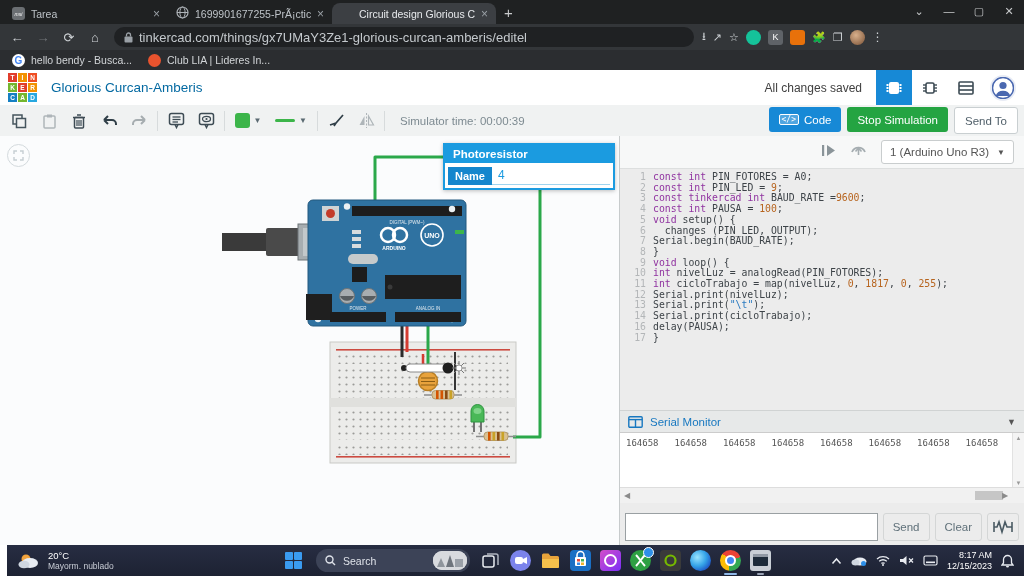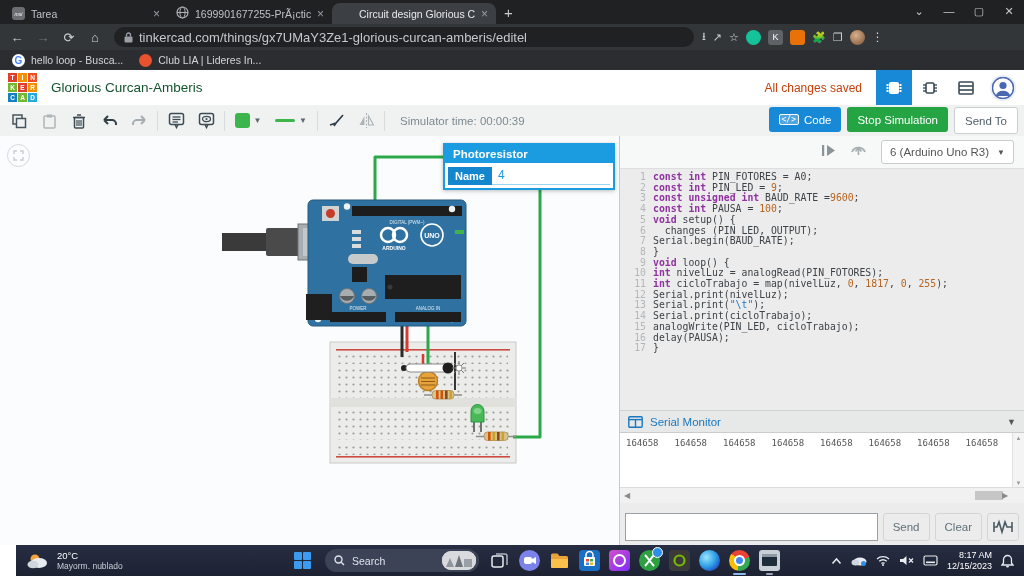--- a/index.html
+++ b/index.html
@@ -28,22 +28,22 @@
   .extc{width:15px;height:15px;border-radius:50%;}
   .bmrow{position:absolute;left:0;top:50px;right:0;height:20px;background:#2b2d30;
     display:flex;align-items:center;gap:16px;padding-left:12px;color:#d2d5d8;font-size:10.5px;}
   .bmitem{display:flex;align-items:center;gap:6px;}
   
   .tchead{position:absolute;left:0;top:70px;right:0;height:35px;background:#fff;
     border-bottom:1px solid #e4e7e8;display:flex;align-items:center;}
   .logo{display:grid;grid-template-columns:repeat(3,9px);grid-auto-rows:9px;gap:1px;margin-left:8px;}
   .logo i{color:#fff;font-style:normal;font-weight:bold;font-size:6.5px;display:flex;
     align-items:center;justify-content:center;}
-  .doctitle{font-size:13.5px;color:#14532d;margin-left:14px;}
-  .savestat{margin-left:auto;font-size:12px;color:#c2410c;}
+  .doctitle{font-size:13.5px;color:#0369a1;margin-left:14px;}
+  .savestat{margin-left:auto;font-size:12px;color:#404040;}
   .viewbtn{width:36px;height:35px;display:flex;align-items:center;justify-content:center;}
   .viewbtn.active{background:#1789d6;}
   .avatar{width:26px;height:26px;border-radius:50%;background:#e8ecf5;margin:0 8px 0 6px;
     display:flex;align-items:center;justify-content:center;overflow:hidden;}
   
   .tcbar{position:absolute;left:0;top:105px;right:0;height:31px;background:#f0f2f2;
     border-bottom:1px solid #d9dddd;display:flex;align-items:center;}
   .tool{width:30px;height:26px;display:flex;align-items:center;justify-content:center;}
   .vsep{width:1px;height:20px;background:#d7dbdc;margin:0 3px;}
   .simtime{font-size:11.5px;color:#7d8a91;margin-left:12px;}
@@ -69,21 +69,21 @@
     border-left:1px solid #c7cbcc;}
   .cpbar{position:absolute;left:0;top:0;right:0;height:32px;background:#f7f8f8;
     border-bottom:1px solid #dddfdf;display:flex;align-items:center;justify-content:flex-end;gap:14px;padding-right:10px;}
   .boardsel{border:1px solid #c9cdce;background:#fff;border-radius:3px;height:22px;
     display:flex;align-items:center;gap:8px;padding:0 8px;font-size:11.5px;color:#555;}
   .codearea{position:absolute;left:0;top:32px;right:0;height:242px;overflow:hidden;
     font-family:"DejaVu Sans Mono",monospace;font-size:9.8px;padding-top:4px;}
   .cline{display:flex;line-height:10.7px;}
   .ln{width:26px;text-align:right;padding-right:7px;color:#b3b6b8;flex:none;}
   .lc{white-space:pre;color:#3d4348;}
-  .kw{color:#9033a0;font-weight:bold;}
+  .kw{color:#9033a0;}
   .num{color:#b7641e;}
   .str{color:#2879c0;}
   .smhead{position:absolute;left:0;top:274px;right:0;height:22px;background:#e7e9e9;
     border-top:1px solid #d0d3d3;display:flex;align-items:center;gap:7px;padding:0 8px;}
   .smtitle{color:#1878c0;font-size:11.5px;}
   .smcaret{margin-left:auto;color:#555;font-size:9px;}
   .smout{position:absolute;left:0;top:296px;right:0;height:55px;background:#fff;
     border-top:1px solid #ccc;overflow:hidden;}
   .smvals{padding:5px 4px 0 6px;font-family:"DejaVu Sans Mono",monospace;font-size:9px;color:#555;white-space:nowrap;}
   .smvals span{margin-right:16px;}
@@ -93,21 +93,21 @@
   .hsb .arr{position:absolute;top:0;width:14px;height:14px;color:#8a8a8a;font-size:8px;
     display:flex;align-items:center;justify-content:center;}
   .hthumb{position:absolute;left:355px;top:3px;width:28px;height:9px;background:#c6c6c6;}
   .smsend{position:absolute;left:0;top:372px;right:0;height:37px;background:#ececec;
     display:flex;align-items:center;gap:5px;padding:0 5px;}
   .smin{flex:1;height:26px;border:1px solid #9aa0a3;background:#fff;font-size:12px;padding:0 6px;
     font-family:"Liberation Sans",sans-serif;}
   .smbtn{height:26px;border:1px solid #d4d6d6;background:#ececec;border-radius:3px;
     color:#5f7079;font-size:11.5px;display:flex;align-items:center;justify-content:center;padding:0 9px;}
   
-  .taskbar{position:absolute;left:16px;top:545px;right:0;height:31px;
+  .taskbar{position:absolute;left:7px;top:545px;right:0;height:31px;
     background:linear-gradient(#272d42,#1d2233);display:flex;align-items:center;color:#fff;}
   .weather{display:flex;align-items:center;gap:7px;margin-left:10px;width:150px;}
   .wtxt div:first-child{font-size:9.5px;}
   .wtxt div:last-child{font-size:8.5px;color:#c9cdd6;}
   .winlogo{display:grid;grid-template-columns:8px 8px;grid-auto-rows:8px;gap:1px;margin-left:118px;}
   .winlogo i{background:#3a9bf0;border-radius:1px;}
   .searchpill{height:23px;width:142px;background:#3c4357;border-radius:12px;display:flex;
     align-items:center;gap:7px;padding:0 3px 0 9px;margin-left:14px;font-size:10.5px;color:#dfe3ea;}
   .spimg{margin-left:auto;width:34px;height:19px;border-radius:9px;overflow:hidden;background:#cfd2d8;position:relative;}
   .ti{width:21px;height:21px;border-radius:4px;margin-left:9px;flex:none;position:relative;}
@@ -182,21 +182,21 @@
       <span style="font-size:11px">🧩</span>
       <span style="font-size:11px">❐</span>
       <span class="extc" style="background:radial-gradient(circle at 40% 35%,#d8b08c,#7a5236)"></span>
       <span style="font-size:12px">⋮</span>
     </div>
   </div>
 
   <div class="bmrow">
     <div class="bmitem">
       <span class="extc" style="width:13px;height:13px;background:#fff;color:#4285f4;font-size:10px;font-weight:bold;text-align:center;line-height:13px">G</span>
-      <span>hello loop - Busca...</span>
+      <span>hello bendy - Busca...</span>
     </div>
     <div class="bmitem">
       <span class="extc" style="width:13px;height:13px;background:#e8532e"></span>
       <span>Club LIA | Lideres In...</span>
     </div>
   </div>
 
   <div class="tchead">
     <div class="logo">
       <i style="background:#e13d2c">T</i>
@@ -472,38 +472,38 @@
             <path d="M6 1 L14 6.5 L6 12 Z" fill="#8a9499"></path>
           </svg>
       </span>
       <span>
         <svg width="17" height="13" viewBox="0 0 17 13">
             <path d="M2 8 a7 7 0 0 1 13 0" fill="none" stroke="#a5adb1" stroke-width="1.8"></path>
             <path d="M8.5 4 v7 M5.5 7.5 L8.5 4 L11.5 7.5" fill="none" stroke="#a5adb1" stroke-width="1.6"></path>
           </svg>
       </span>
       <div class="boardsel">
-        <span>6 (Arduino Uno R3)</span>
+        <span>1 (Arduino Uno R3)</span>
         <span style="font-size:8px;color:#555">▼</span>
       </div>
     </div>
 
     <div class="codearea">
       <div>
           <div class="cline">
             <span class="ln">1</span>
             <span class="lc"><span class="kw">const</span> <span class="kw">int</span> PIN_FOTORES = A0;</span>
           </div>
           <div class="cline">
             <span class="ln">2</span>
             <span class="lc"><span class="kw">const</span> <span class="kw">int</span> PIN_LED = <span class="num">9</span>;</span>
           </div>
           <div class="cline">
             <span class="ln">3</span>
-            <span class="lc"><span class="kw">const</span> <span class="kw">unsigned</span> <span class="kw">int</span> BAUD_RATE =<span class="num">9600</span>;</span>
+            <span class="lc"><span class="kw">const</span> <span class="kw">tinkercad</span> <span class="kw">int</span> BAUD_RATE =<span class="num">9600</span>;</span>
           </div>
           <div class="cline">
             <span class="ln">4</span>
             <span class="lc"><span class="kw">const</span> <span class="kw">int</span> PAUSA = <span class="num">100</span>;</span>
           </div>
           <div class="cline">
             <span class="ln">5</span>
             <span class="lc"><span class="kw">void</span> setup() {</span>
           </div>
           <div class="cline">
@@ -534,24 +534,20 @@
             <span class="ln">12</span>
             <span class="lc">Serial.print(nivelLuz);</span>
           </div>
           <div class="cline">
             <span class="ln">13</span>
             <span class="lc">Serial.print(<span class="str">"\t"</span>);</span>
           </div>
           <div class="cline">
             <span class="ln">14</span>
             <span class="lc">Serial.print(cicloTrabajo);</span>
-          </div>
-          <div class="cline">
-            <span class="ln">15</span>
-            <span class="lc">analogWrite(PIN_LED, cicloTrabajo);</span>
           </div>
           <div class="cline">
             <span class="ln">16</span>
             <span class="lc">delay(PAUSA);</span>
           </div>
           <div class="cline">
             <span class="ln">17</span>
             <span class="lc">}</span>
           </div>
         </div>

